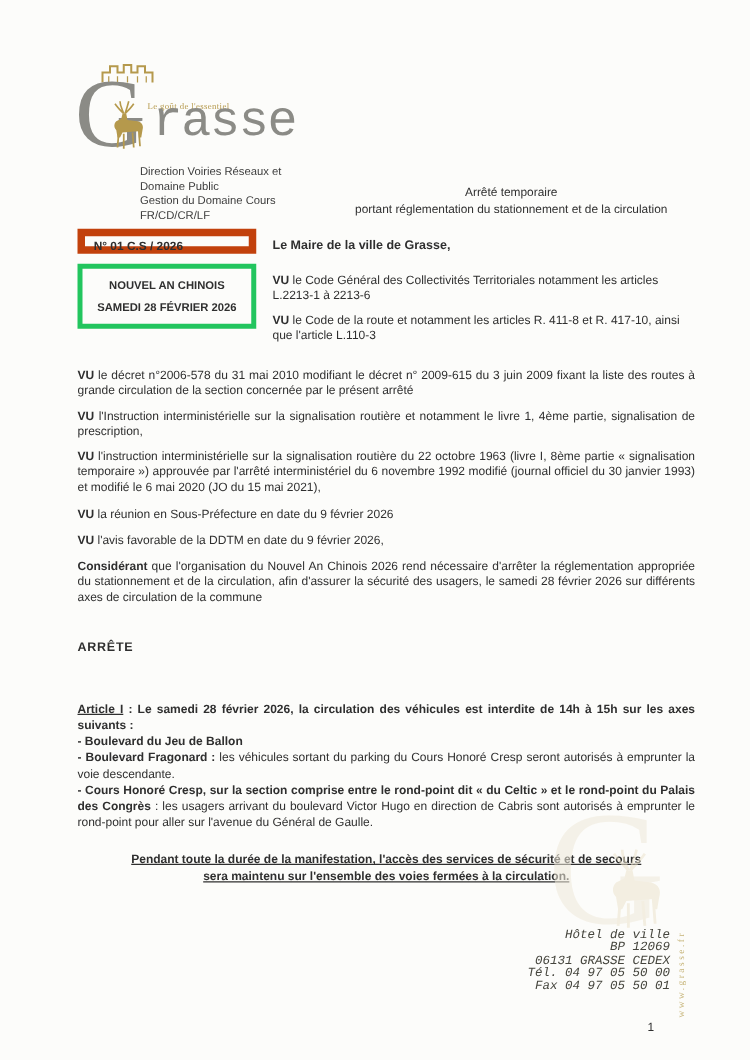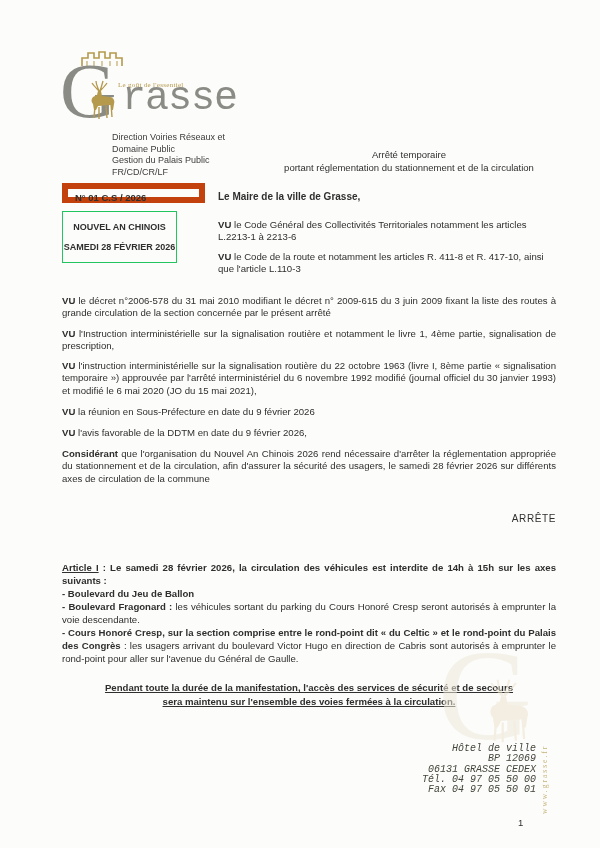--- a/index.html
+++ b/index.html
@@ -40,35 +40,35 @@
   
   .doc-title{left:258px;top:149px;width:302px;text-align:center;font-size:9.5px;line-height:12.5px;}
 
   
   .ref-box{
     left:62px;top:183px;width:143px;height:20px;box-sizing:border-box;
     border:6px solid #c2410c;font-weight:bold;font-size:9.5px;
     line-height:18px;padding-left:7px;background:#fcfcfa;
   }
   .event-box{
-    left:62px;top:211px;width:115px;height:52px;box-sizing:border-box;
-    border:1px solid #22c55e;text-align:center;font-weight:bold;font-size:9px;
+    left:62px;top:211px;width:143px;height:52px;box-sizing:border-box;
+    border:4px solid #22c55e;text-align:center;font-weight:bold;font-size:9px;
     display:flex;flex-direction:column;justify-content:space-evenly;background:#fcfcfa;
   }
 
   .salutation{left:218px;top:191px;font-weight:bold;font-size:10px;}
 
   
   .recital{font-size:9.6px;line-height:12.8px;}
   .recital b{font-weight:bold;}
   .col-right{left:218px;width:340px;}
   .full{left:62px;width:494px;text-align:justify;}
 
   
-  .decree-heading{left:62px;top:513px;width:494px;text-align:right;font-weight:normal;font-size:10px;letter-spacing:.6px;}
+  .decree-heading{left:62px;top:513px;width:494px;text-align:left;font-weight:bold;font-size:10px;letter-spacing:.6px;}
   .article{left:62px;top:551px;width:494px;font-weight:bold;font-size:9.6px;line-height:13px;text-align:justify;}
   .u{text-decoration:underline;}
 
   .axes{left:62px;top:587px;width:494px;font-size:9.6px;line-height:13px;}
   .axes p{margin:0;text-align:justify;}
   .axes b{font-weight:bold;}
 
   .safety{
     left:62px;top:681px;width:494px;text-align:center;
     font-weight:bold;font-size:9.6px;line-height:13.5px;
@@ -113,21 +113,21 @@
       <path d="M14 11 L17 11 L18 16 L26 17 C30 18 31 21 30 24 L29 30 L27 30 L27 25 L14 26 L12 30 L10 30 L9 24 C7 22 7 19 9 17 L13 15 Z" fill="#b5994c"></path>
       <path d="M11 26 L10 38 M15 27 L15 39 M22 26 L23 38 M27 24 L28 37" stroke="#b5994c" stroke-width="1.4"></path>
     </svg>
     <span class="logo-tagline">Le goût de l'essentiel</span>
     <span class="logo-rest">rasse</span>
   </div>
 
   <div class="abs sender">
     <div>Direction Voiries Réseaux et</div>
     <div>Domaine Public</div>
-    <div>Gestion du Palais Public</div>
+    <div>Gestion du Domaine Cours</div>
     <div>FR/CD/CR/LF</div>
   </div>
 
   <div class="abs doc-title">
     <div>Arrêté temporaire</div>
     <div>portant réglementation du stationnement et de la circulation</div>
   </div>
 
   <div class="abs ref-box">
     <span>N°  01 C.S / 2026</span>

